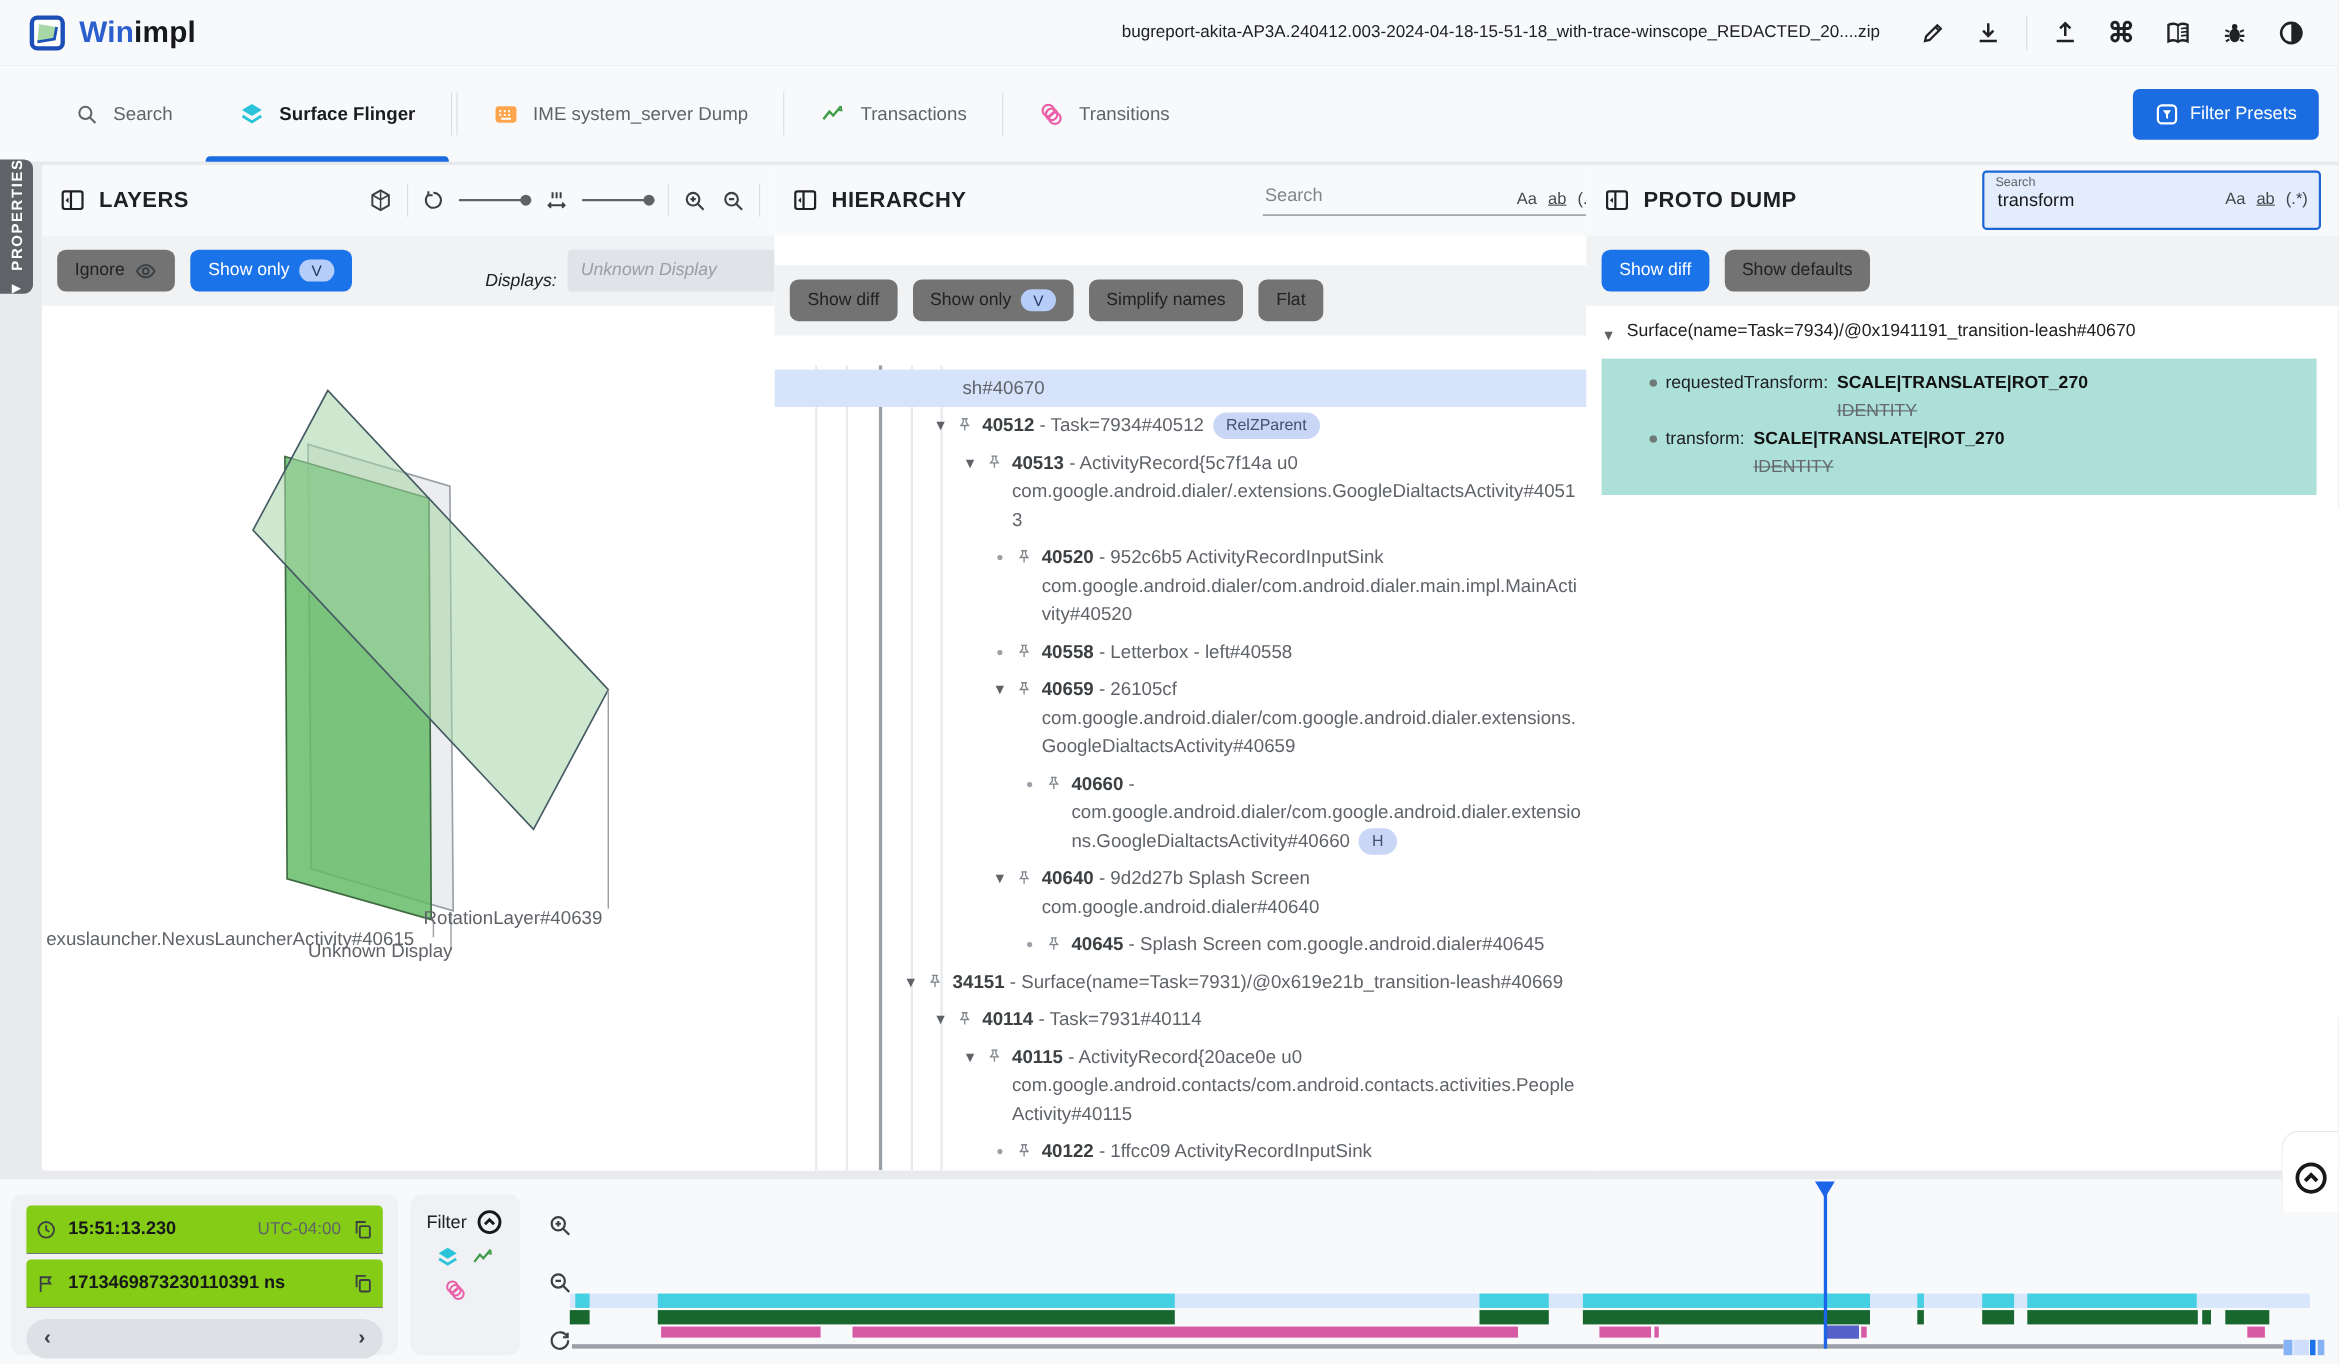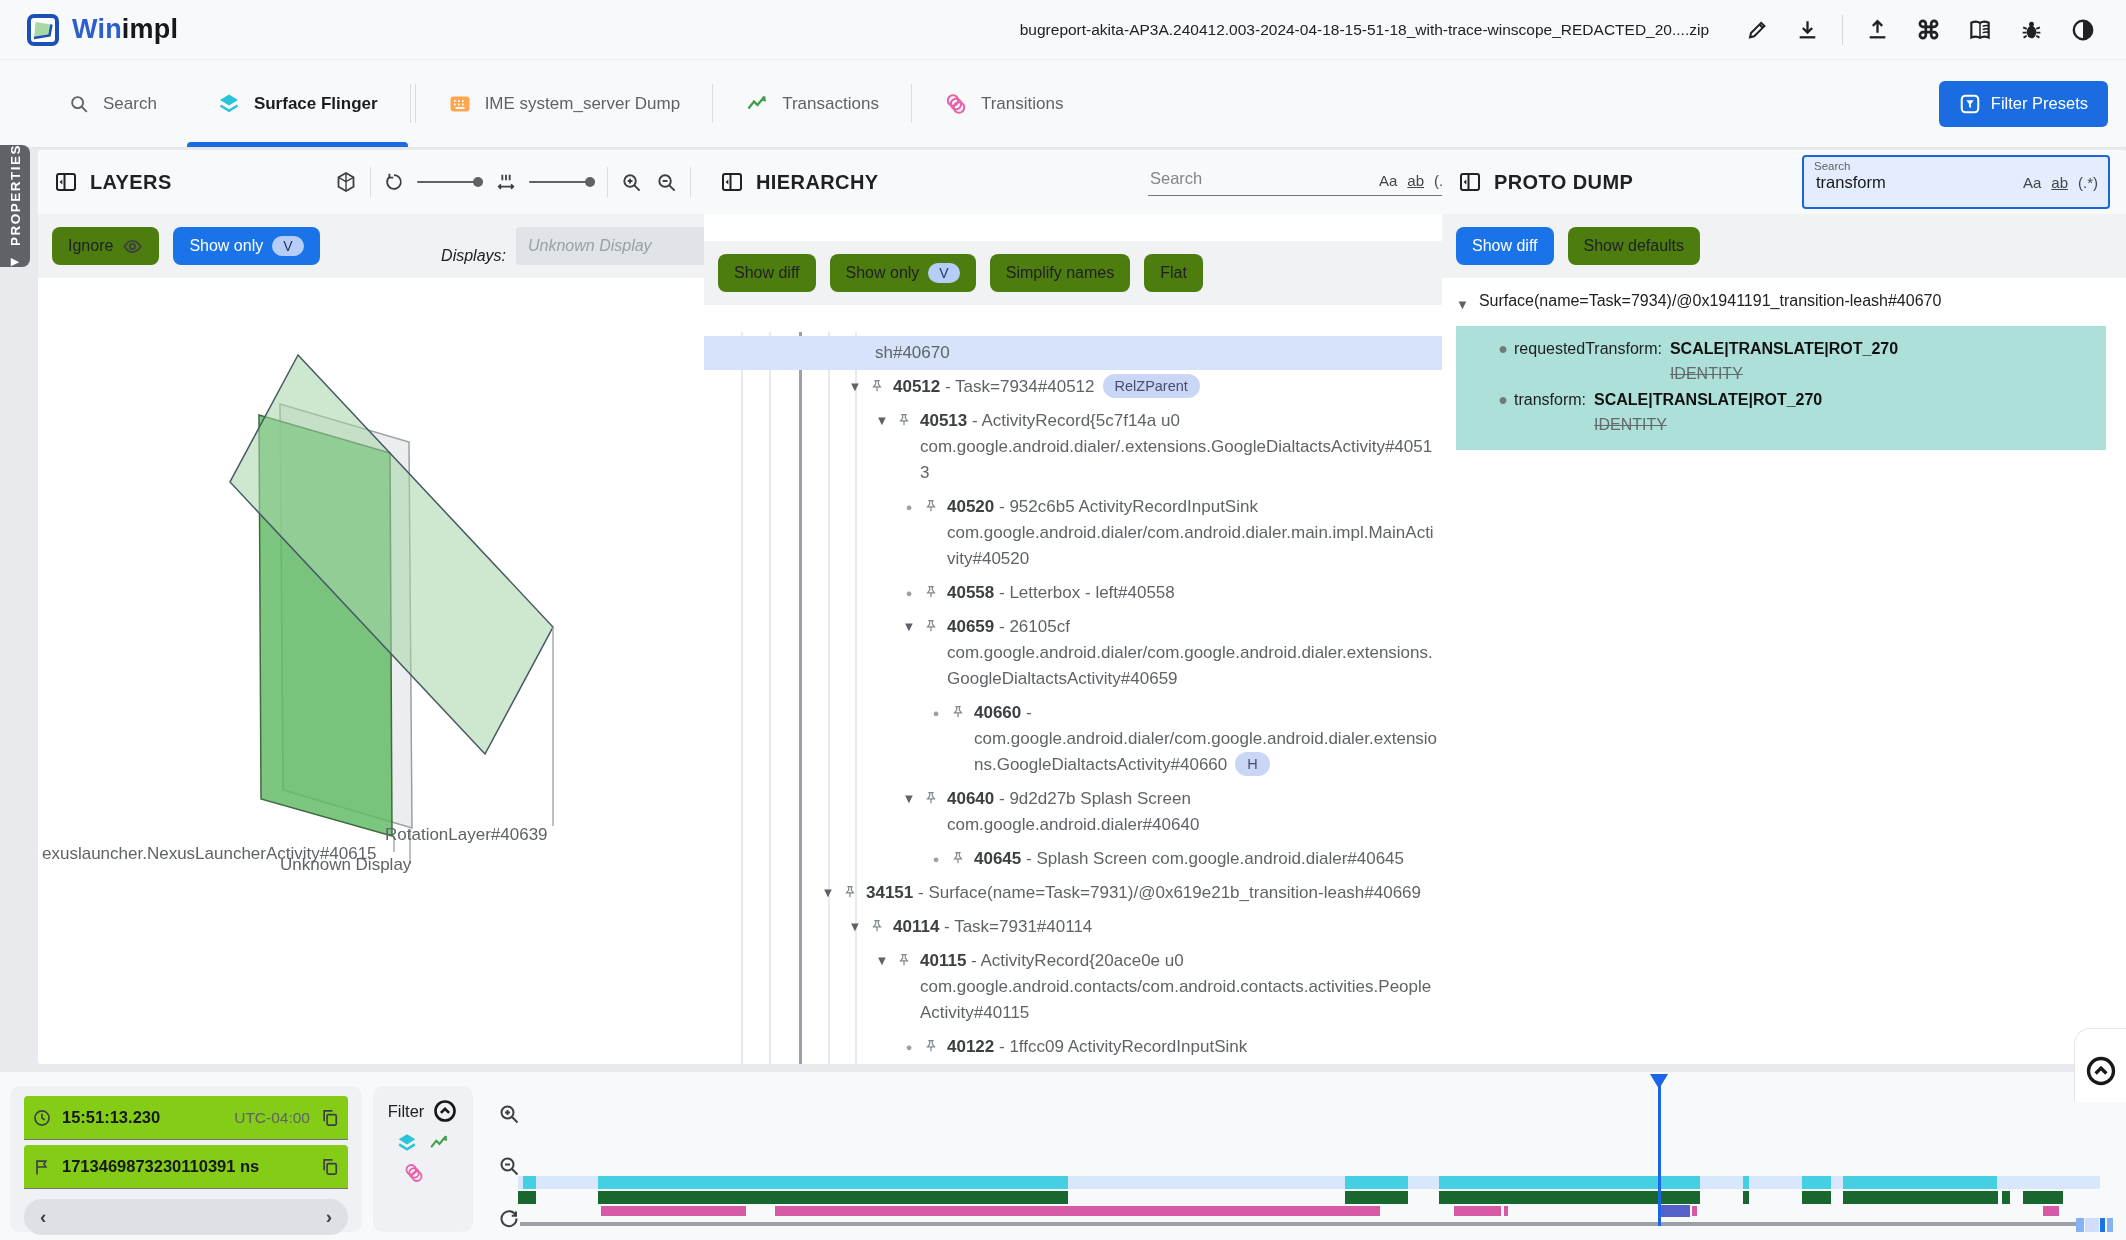--- a/index.html
+++ b/index.html
@@ -38,21 +38,21 @@
   #prop-tab .parrow{color:#fff;font-size:11px;}
 
   
   .panel{position:absolute;top:150px;height:914px;background:#fff;border-radius:3px;display:flex;flex-direction:column;overflow:hidden;}
   #layers-panel{left:38px;width:704px;}
   #hierarchy-panel{left:704px;width:766px;gap:27px;}
   #proto-panel{left:1442px;width:684px;}
   .phead{height:64px;background:#f8f9fa;display:flex;align-items:center;padding:0 16px;box-sizing:border-box;gap:12px;flex:none;}
   .ptitle{font-size:20px;font-weight:700;letter-spacing:.4px;color:#1f2023;}
   .psub{height:64px;background:#f0f2f4;display:flex;align-items:center;gap:14px;padding:0 14px;box-sizing:border-box;flex:none;}
-  .pill{display:flex;align-items:center;gap:9px;background:#4d7c0f;border:none;border-radius:8px;height:38px;padding:0 16px;
+  .pill{display:flex;align-items:center;gap:9px;background:#737373;border:none;border-radius:8px;height:38px;padding:0 16px;
         font-size:16px;font-family:inherit;color:#202124;cursor:pointer;white-space:nowrap;}
   .pill.blue{background:#1a73e8;color:#fff;}
   .chip{background:#b7cdf9;color:#243a5e;border-radius:12px;padding:2px 11px;font-size:14px;}
   .pill.blue .chip{background:#b7cdf9;color:#1d3557;}
   .grow{flex:1;}
 
   
   .ltool{display:flex;align-items:center;gap:12px;margin-left:auto;color:#5f6368;}
   .ltool .tdiv{width:1px;height:30px;background:#dadce0;}
   .slider{width:66px;height:2.5px;background:#5f6368;border-radius:2px;position:relative;}
@@ -86,21 +86,21 @@
   .tchip{display:inline-block;background:#c9d6f6;color:#47506b;border-radius:13px;padding:1px 12px;font-size:14.5px;line-height:22px;margin-left:8px;vertical-align:1px;}
   #tree-scroll{position:absolute;right:2px;top:2px;bottom:2px;width:16px;display:flex;flex-direction:column;align-items:center;color:#5f6368;}
   #tree-thumb{position:absolute;right:2px;top:665px;width:10px;height:80px;background:#c3c6ca;}
   .sb-ar{font-size:11px;line-height:14px;}
   #tree-scroll .sp{flex:1;}
 
   
   #proto-search{width:308px;height:54px;margin-left:auto;background:#e4edfd;border:2px solid #1a66d6;border-radius:4px;
       box-sizing:border-box;padding:3px 10px 4px 10px;display:flex;flex-direction:column;}
   #proto-search .slab{font-size:11.5px;color:#5f6368;}
-  #proto-search .srow{display:flex;align-items:center;gap:10px;}
+  #proto-search .srow{display:flex;align-items:flex-start;gap:10px;}
   #proto-search input{border:none;outline:none;background:transparent;font-size:16.5px;font-family:inherit;flex:1;min-width:0;color:#17181a;}
   #proto-content{flex:1;overflow:hidden;padding:10px 0 0 0;}
   #proto-root{display:flex;align-items:flex-start;gap:10px;padding:4px 16px 8px 14px;font-size:16px;color:#202124;}
   #proto-root .t-arrow{width:auto;}
   #proto-hl{background:#aee0da;margin:0 20px 0 14px;padding:10px 8px 12px 0;}
   .prop-row{display:flex;align-items:flex-start;padding:4px 0;font-size:16px;}
   .prop-bullet{flex:none;width:22px;margin-left:36px;color:#6f7a79;text-align:center;}
   .prop-name{color:#202124;margin-right:8px;white-space:nowrap;}
   .prop-vals{display:flex;flex-direction:column;gap:7px;}
   .prop-value{font-weight:700;color:#111;}

